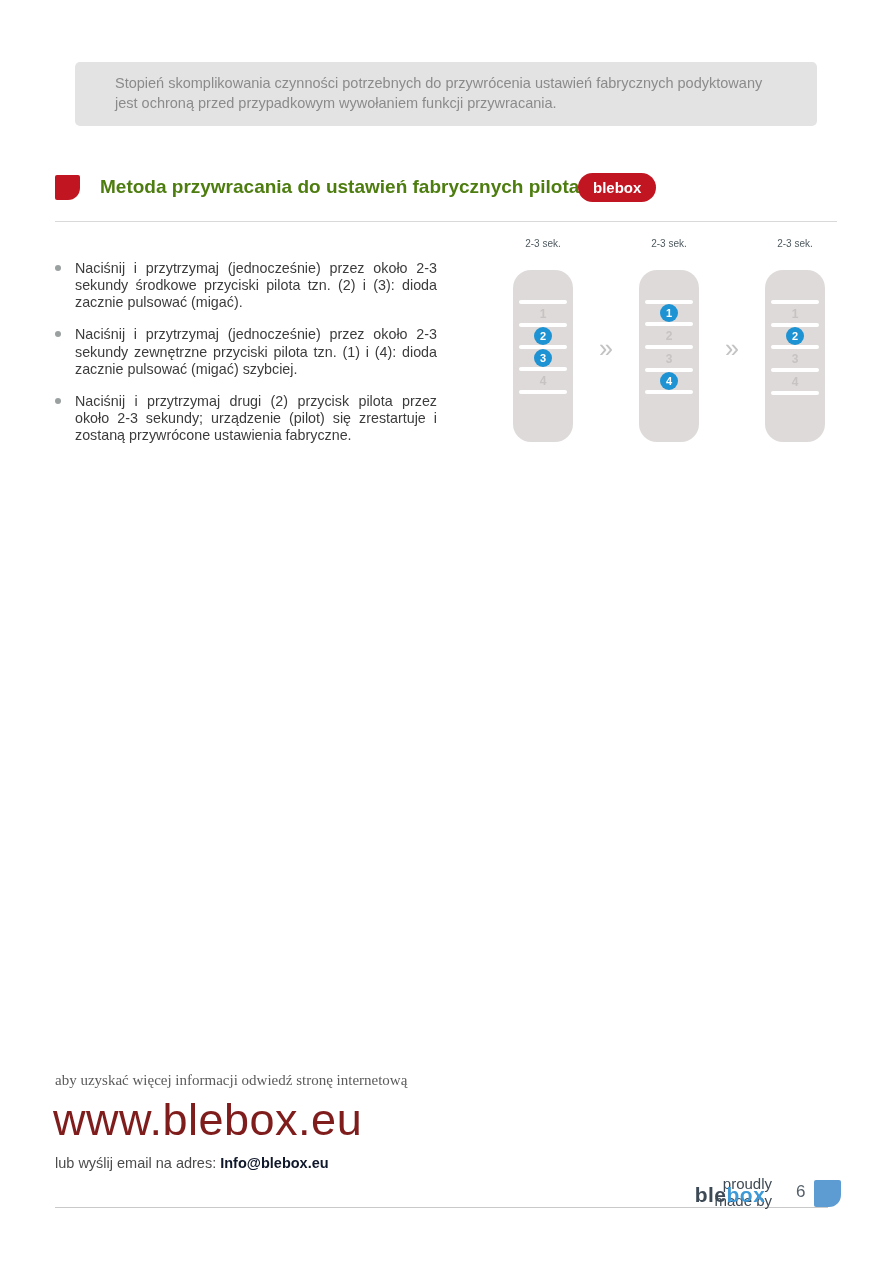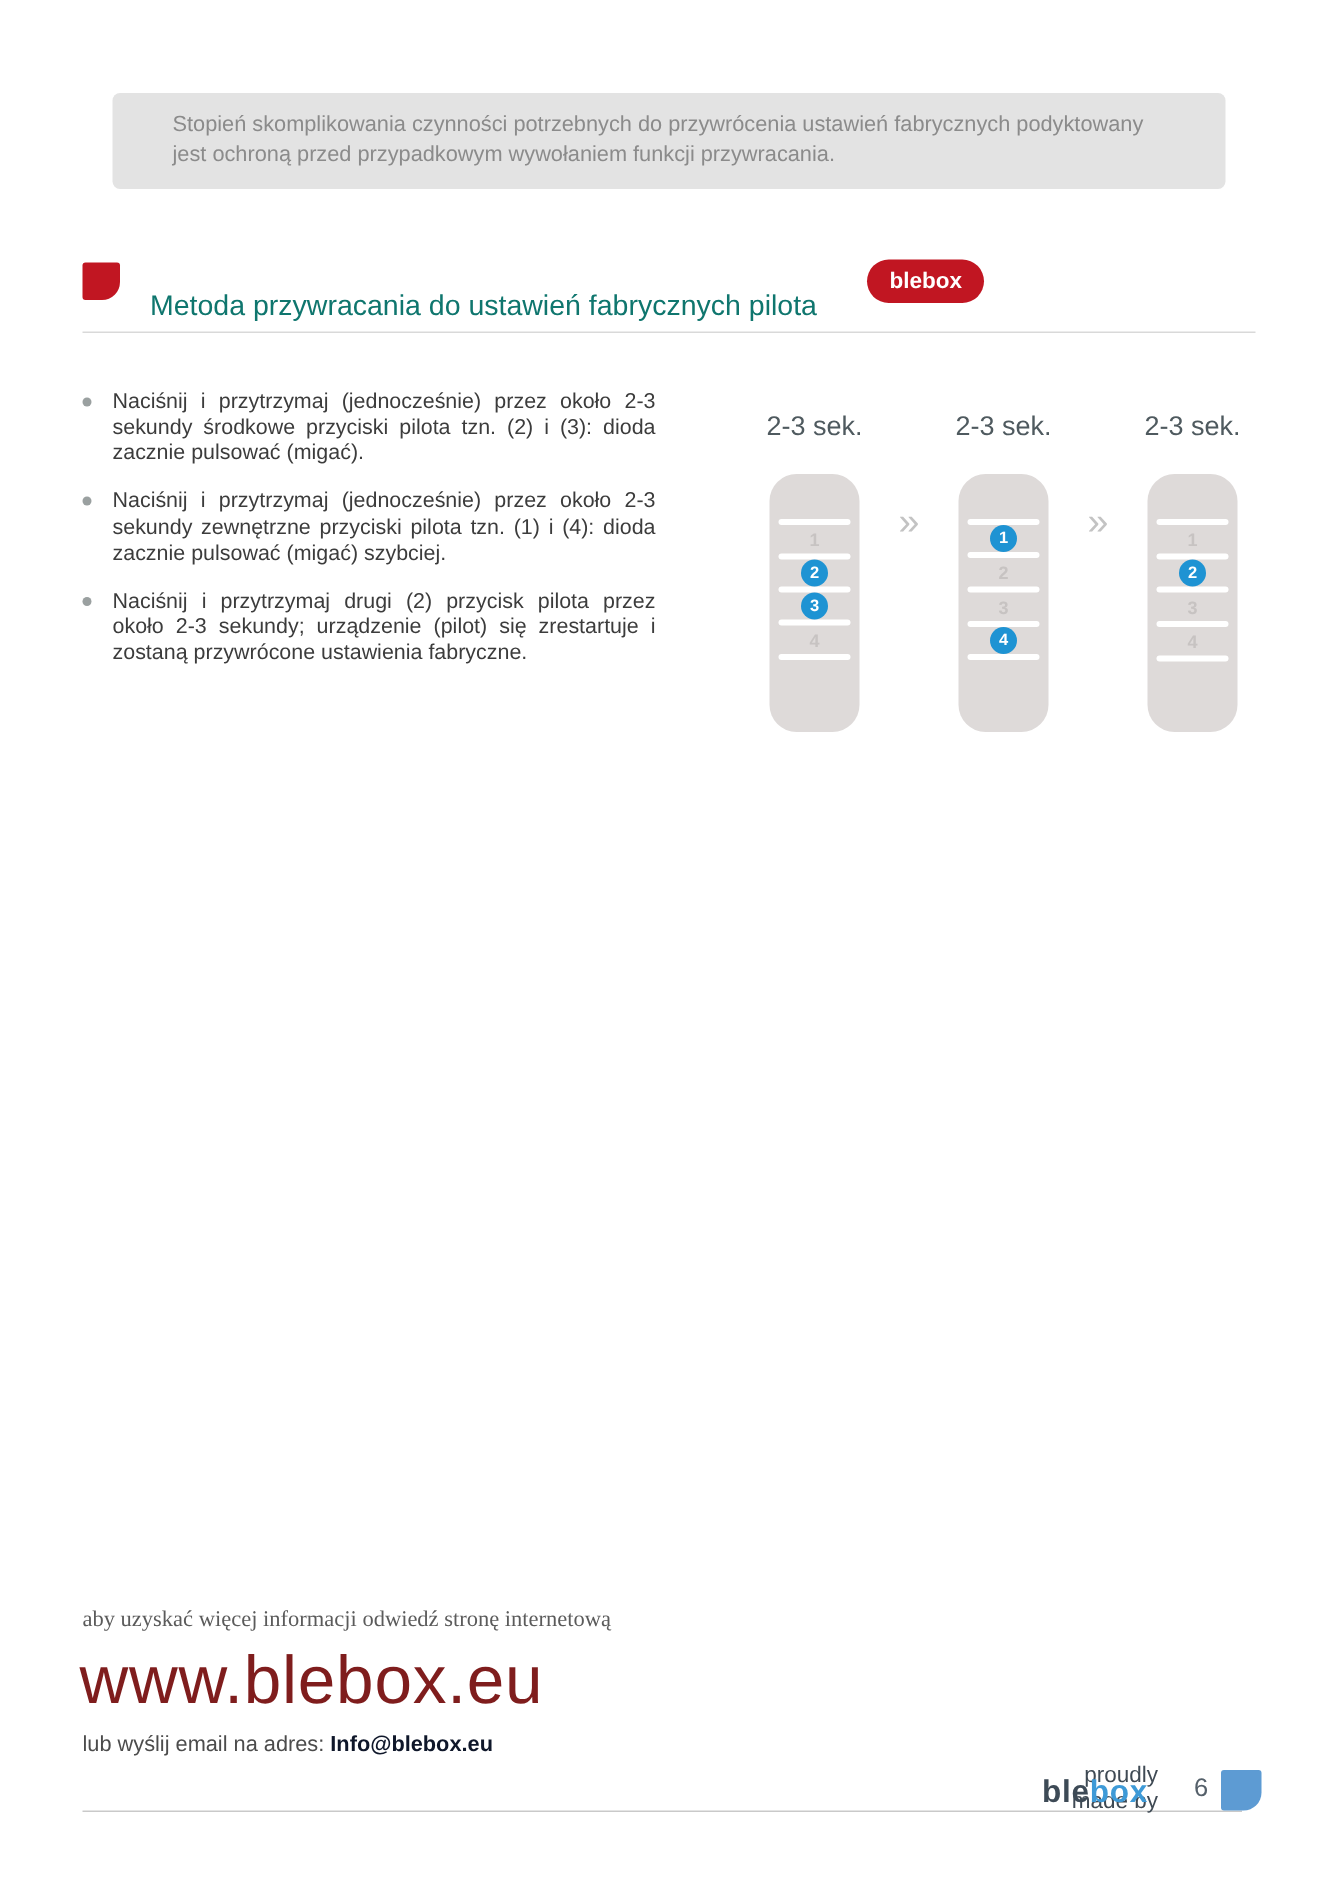--- a/index.html
+++ b/index.html
@@ -12,39 +12,39 @@
     background:#e3e3e3; border-radius:5px; padding:11px 30px 12px 40px;
     color:#8b8b8b; font-size:14.5px; line-height:1.4;
   }
 
   
   .red-square {
     position:absolute; left:55px; top:175px; width:25px; height:25px;
     border-radius:2px 2px 12px 2px;
   }
   .section-title {
-    position:absolute; left:100px; top:194px; margin:0;
-    font-size:19px; font-weight:400; color:#0f766e; white-space:nowrap;
+    position:absolute; left:100px; top:176px; margin:0;
+    font-size:19px; font-weight:700; color:#4d7c0f; white-space:nowrap;
   }
   .badge {
     position:absolute; left:578px; top:173px; height:29px; line-height:29px;
     padding:0 15px; border-radius:15px; color:#fff; font-size:15px; font-weight:700;
   }
   .rule { position:absolute; left:55px; top:221px; width:782px; height:1px; background:#d9d9d9; }
 
   
   .steps { position:absolute; left:55px; top:260px; width:382px; margin:0; padding:0; list-style:none; }
   .steps li { display:flex; margin-bottom:15px; }
   .step-dot { flex:none; width:6px; height:6px; border-radius:50%; background:#9aa0a0; margin:5px 14px 0 0; }
   .step-text { text-align:justify; font-size:14.3px; line-height:1.2; color:#3c3c3c; }
 
   
   .remotes { position:absolute; left:513px; top:238px; width:312px; display:flex; justify-content:space-between; }
   .remote-col { width:60px; display:flex; flex-direction:column; align-items:center; }
-  .remote-label { font-size:18px; color:#4f5a5f; margin-bottom:21px; white-space:nowrap;margin-top:36px; }
+  .remote-label { font-size:10px; color:#4f5a5f; margin-bottom:21px; white-space:nowrap; }
   .remote-body {
     width:60px; height:172px; background:#dedad9; border-radius:18px;
     box-sizing:border-box; padding-top:30px;
     display:flex; flex-direction:column; align-items:center;
   }
   .remote-line { flex:none; width:48px; height:4px; background:#ffffff; border-radius:2px; }
   .remote-num {
     flex:none; height:19px; width:19px; display:flex; align-items:center; justify-content:center;
     font-size:12px; font-weight:700; color:#c7c3c2;
   }

